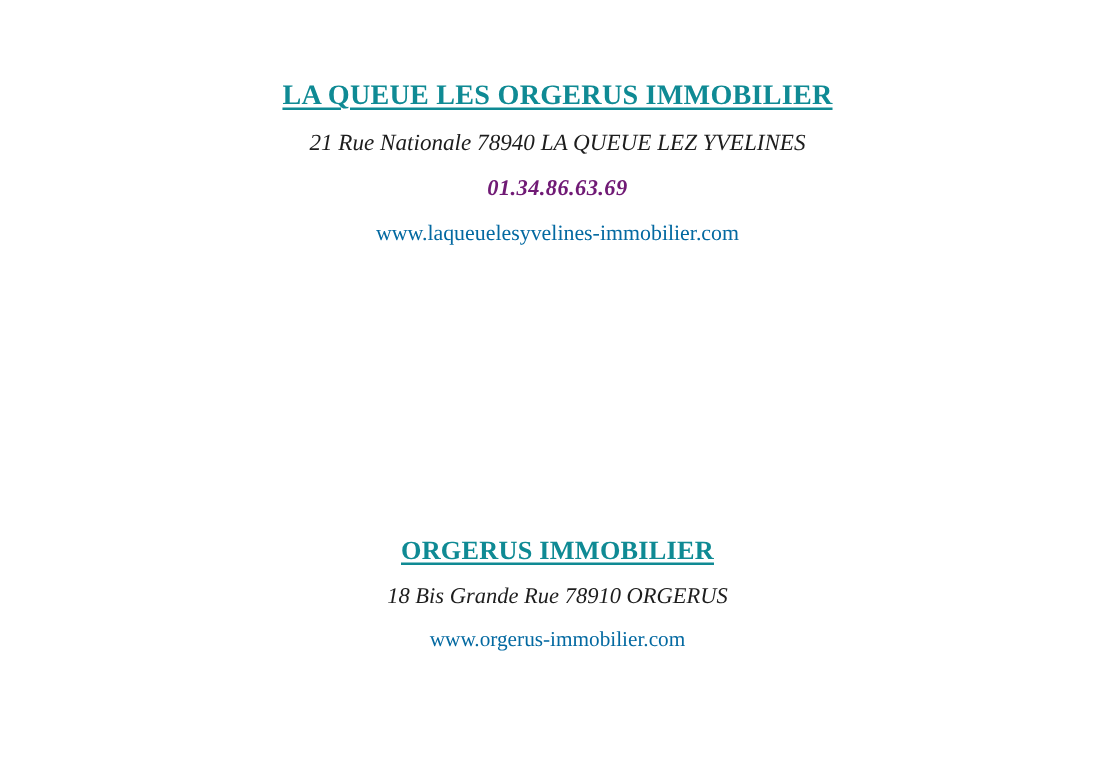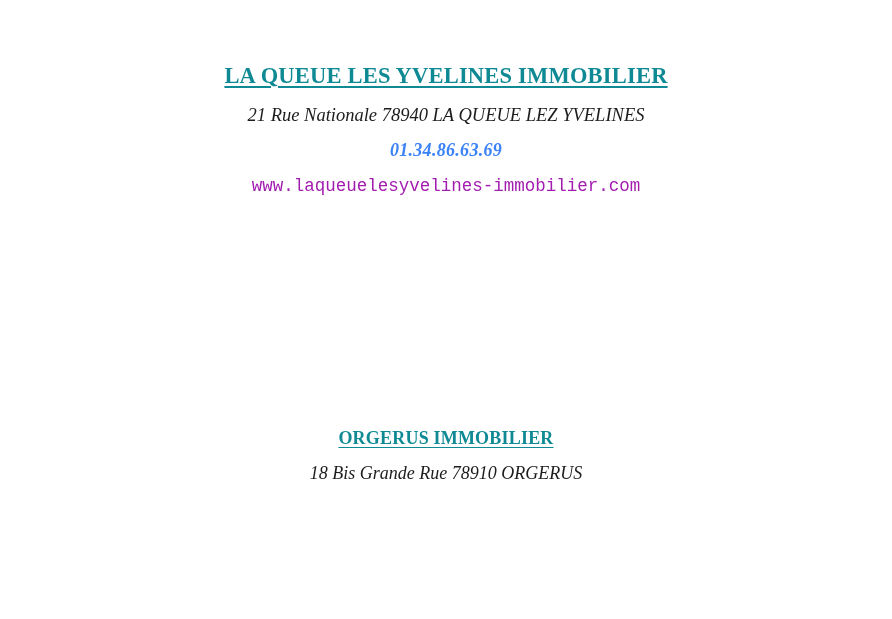--- a/index.html
+++ b/index.html
@@ -34,65 +34,66 @@
     font-weight: bold;
     font-size: 22.5px;
     letter-spacing: 0.2px;
     color: #0f8a94;
     text-decoration: underline;
     text-underline-offset: 3px;
     margin: 0;
     line-height: 1.25;
   }
   .agency-block.second .agency-name {
-    font-size: 18px;
+    font-size: 21px;
   }
   .agency-address {
     font-family: "Liberation Serif", serif;
     font-size: 18.5px;
     color: #1d1d1d;
     margin: 13px 0 0 0;
     line-height: 1.3;
     font-style: italic;
   }
   .agency-block.second .agency-address {
     font-size: 18px;
     margin-top: 12px;
   }
   .agency-phone {
     font-family: "Liberation Serif", serif;
     font-style: italic;
     font-weight: bold;
     font-size: 18px;
-    color: #3b82f6;
+    color: #701a75;
     margin: 12px 0 0 0;
     line-height: 1.3;
     letter-spacing: 0.3px;
   }
   .agency-website {
-    font-family: Liberation Mono, monospace;
+    font-family: Liberation Serif, serif;
     font-size: 17.5px;
-    color: #a21caf;
+    color: #0369a1;
     margin: 12px 0 0 0;
     line-height: 1.3;
   }
   .agency-block.second .agency-website {
     font-size: 17px;
   }
 </style>
 </head>
 <body>
 
 <div class="page">
 
   <section class="agency-block first">
-    <h1 class="agency-name">LA QUEUE LES YVELINES IMMOBILIER</h1>
+    <h1 class="agency-name">LA QUEUE LES ORGERUS IMMOBILIER</h1>
     <p class="agency-address">21 Rue Nationale 78940 LA QUEUE LEZ YVELINES</p>
     <p class="agency-phone">01.34.86.63.69</p>
     <p class="agency-website">www.laqueuelesyvelines-immobilier.com</p>
   </section>
 
   <section class="agency-block second">
     <h1 class="agency-name">ORGERUS IMMOBILIER</h1>
     <p class="agency-address">18 Bis Grande Rue 78910 ORGERUS</p>
+    <p class="agency-website">www.orgerus-immobilier.com</p>
   </section>
 
 </div>
 
 </body></html>

